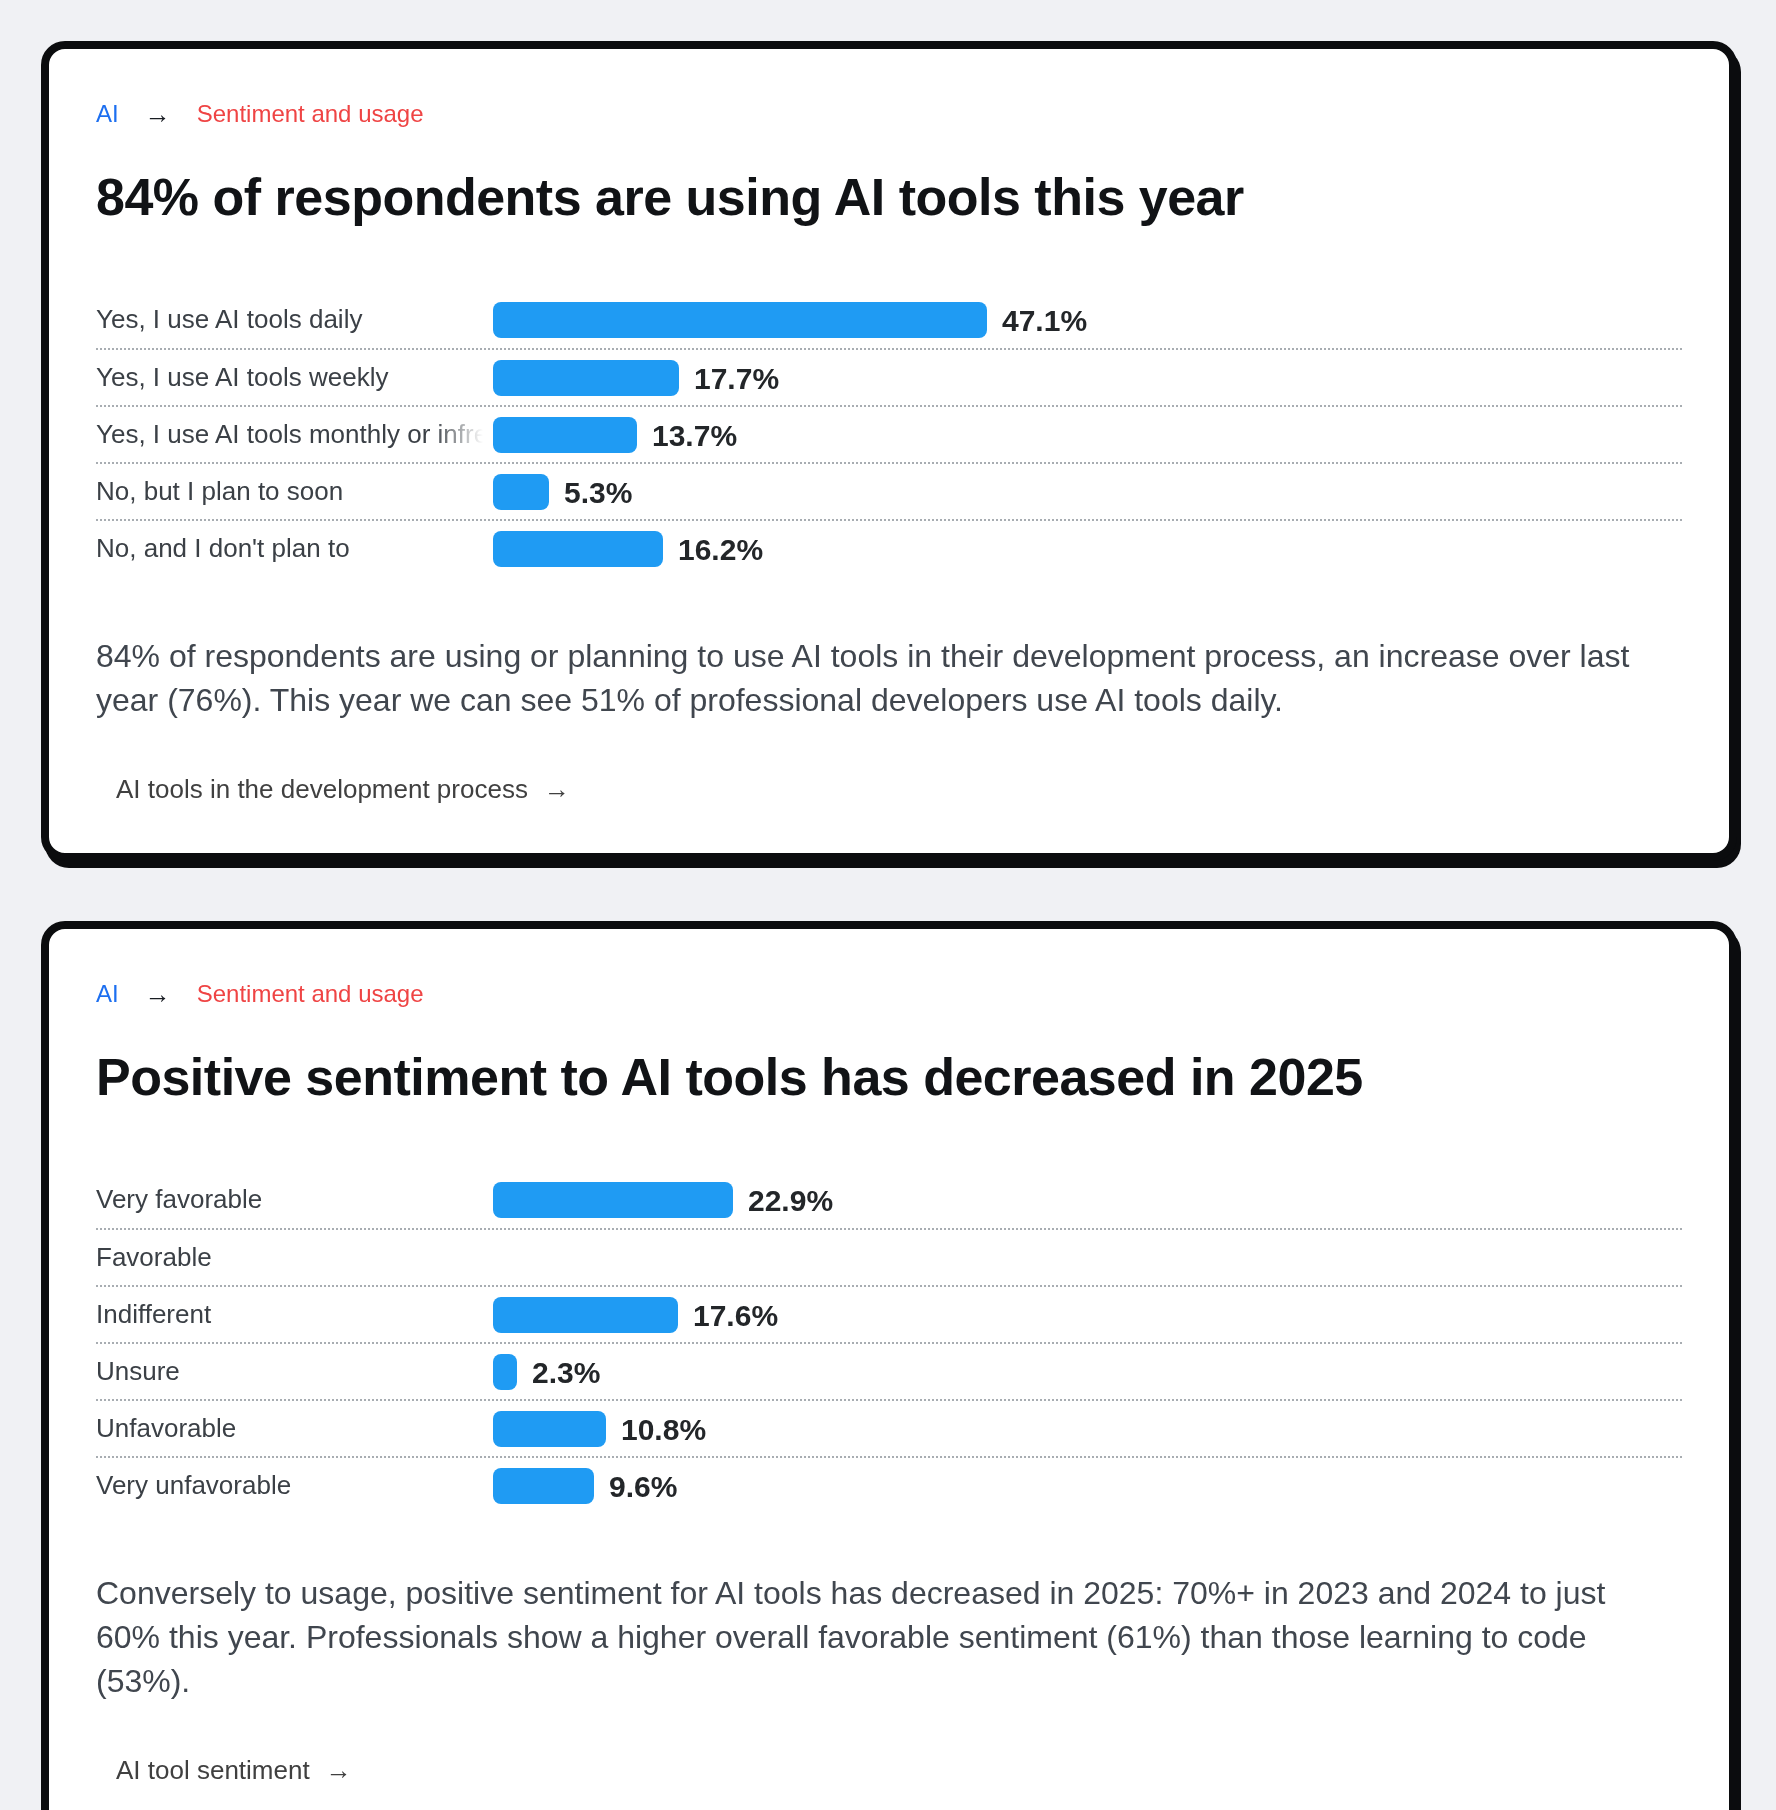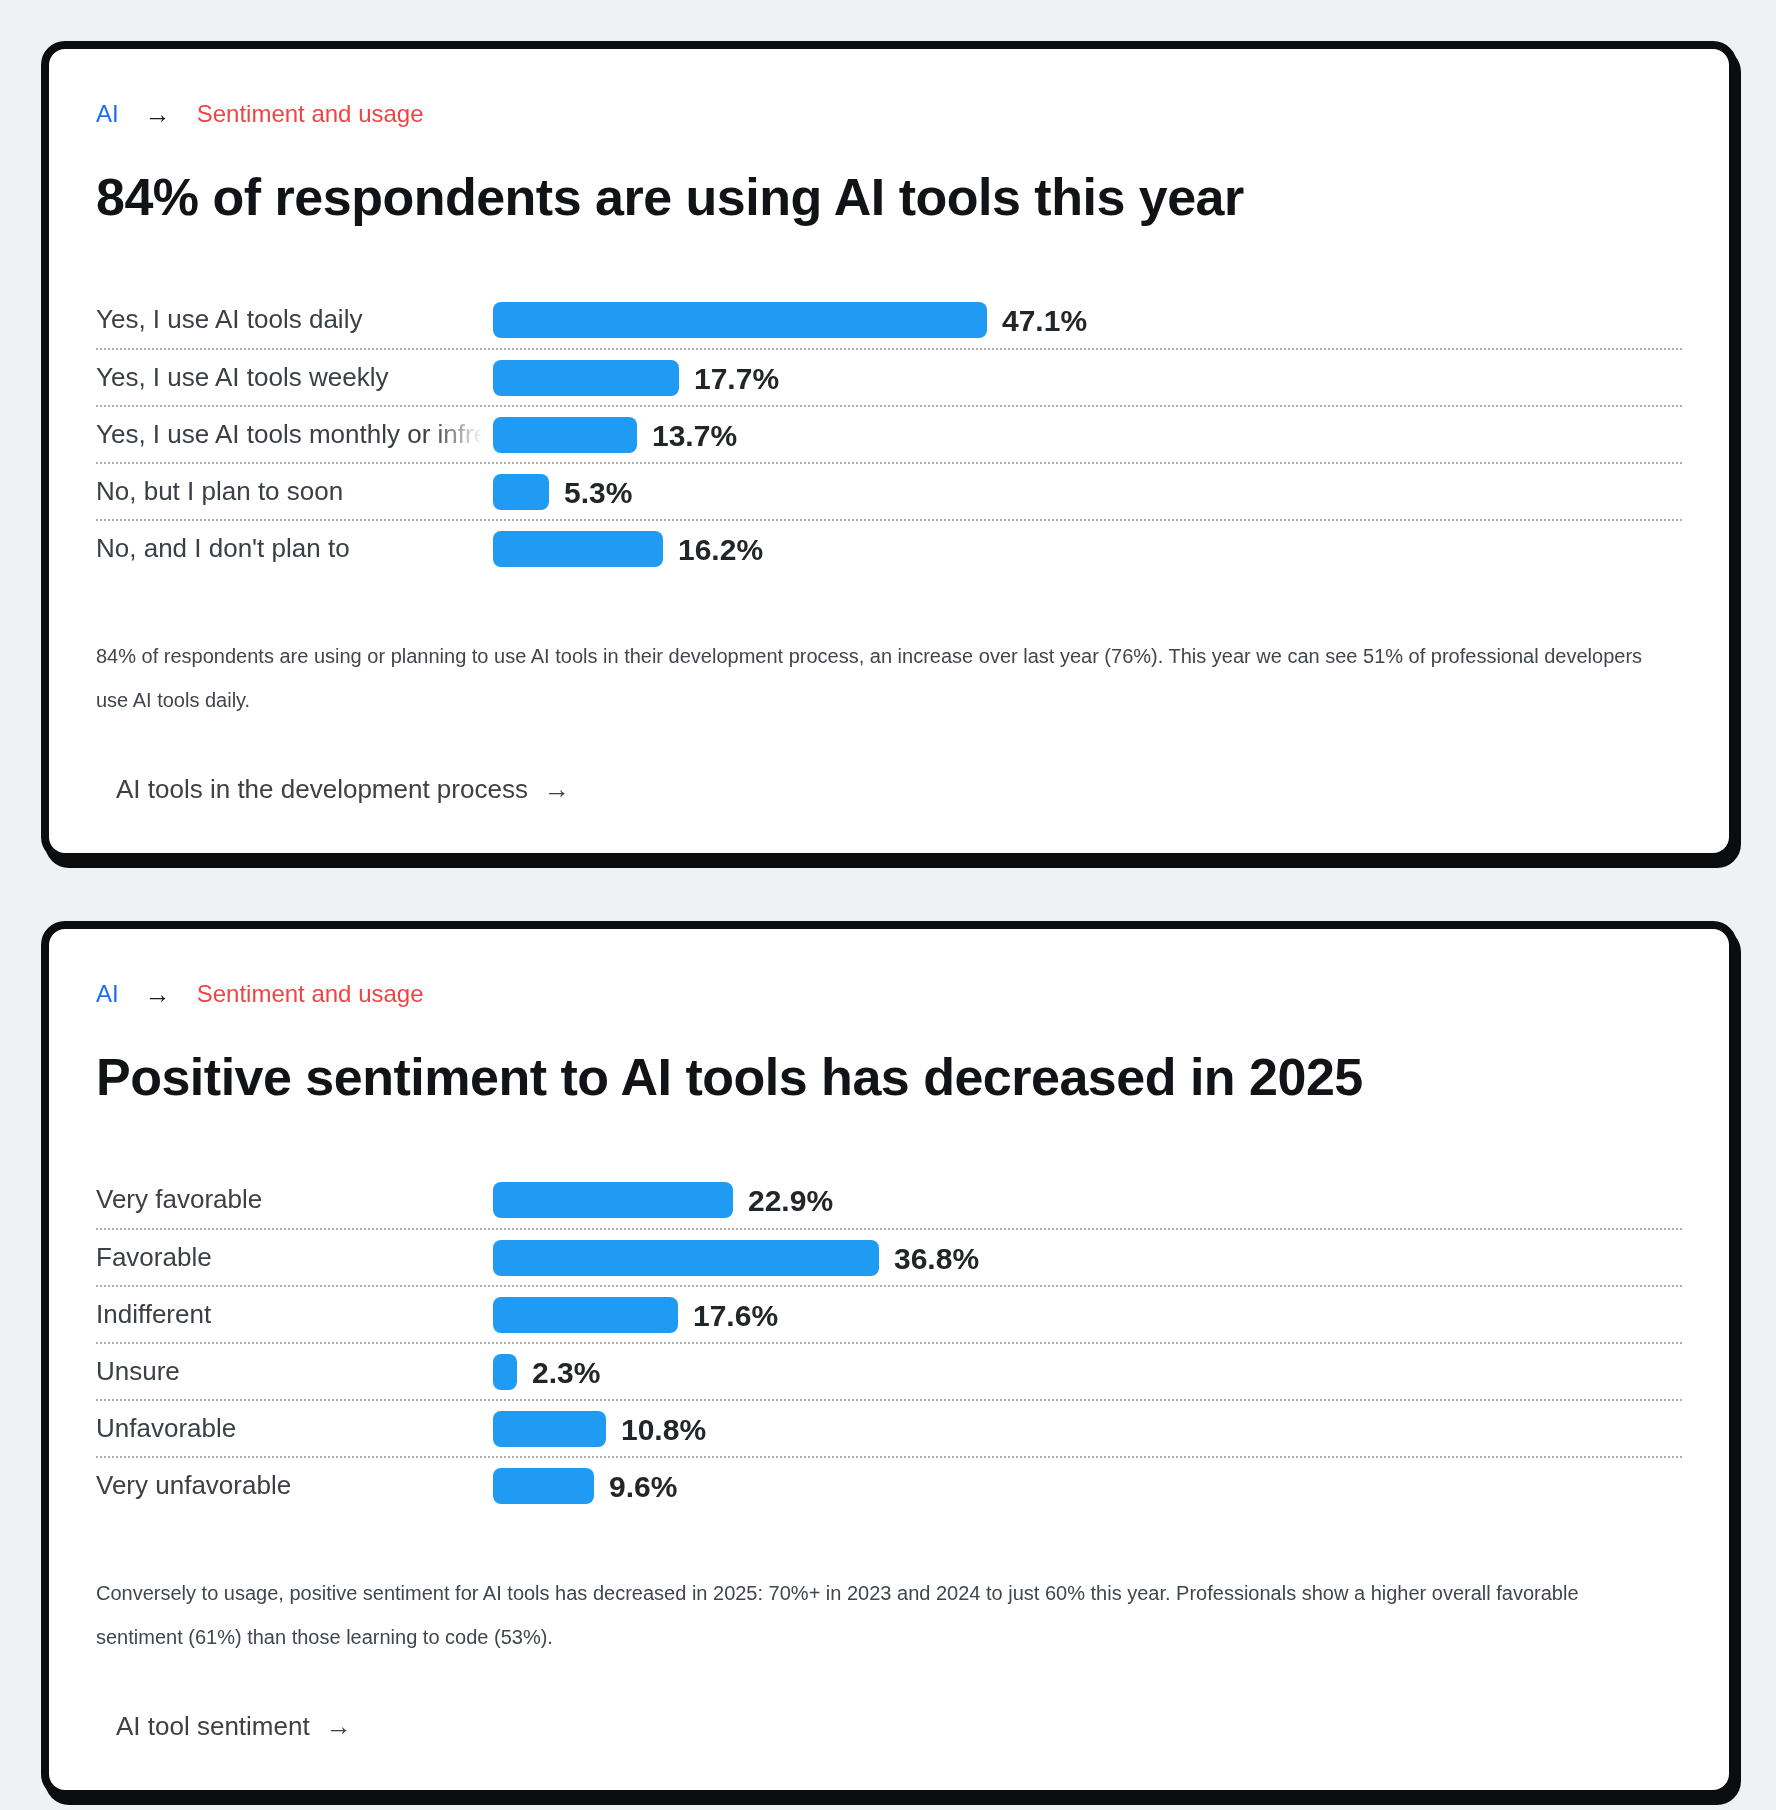--- a/index.html
+++ b/index.html
@@ -68,21 +68,21 @@
   }
   .bar-value {
     margin-left: 15px;
     font-size: 30px;
     font-weight: 700;
     color: #232629;
     white-space: nowrap;
   }
   .card-desc {
     margin-top: 58px;
-    font-size: 20px;
+    font-size: 32px;
     line-height: 44px;
     color: #40464e;
     max-width: 1570px;
   }
   .card-link {
     display: inline-flex;
     align-items: center;
     gap: 16px;
     margin-top: 52px;
     font-size: 26px;
@@ -159,24 +159,20 @@
     <div class="chart">
         <div class="chart-row">
           <span class="row-label">Very favorable</span>
           <div class="bar-cell">
             <div class="bar" style="width: 240px; background: rgb(31, 155, 243);"></div>
             <span class="bar-value">22.9%</span>
           </div>
         </div>
         <div class="chart-row">
           <span class="row-label">Favorable</span>
-          <div class="bar-cell">
-            <div class="bar" style="width: 386px; background: rgb(31, 155, 243);"></div>
-            <span class="bar-value">36.8%</span>
-          </div>
         </div>
         <div class="chart-row">
           <span class="row-label">Indifferent</span>
           <div class="bar-cell">
             <div class="bar" style="width: 185px; background: rgb(31, 155, 243);"></div>
             <span class="bar-value">17.6%</span>
           </div>
         </div>
         <div class="chart-row">
           <span class="row-label">Unsure</span>

